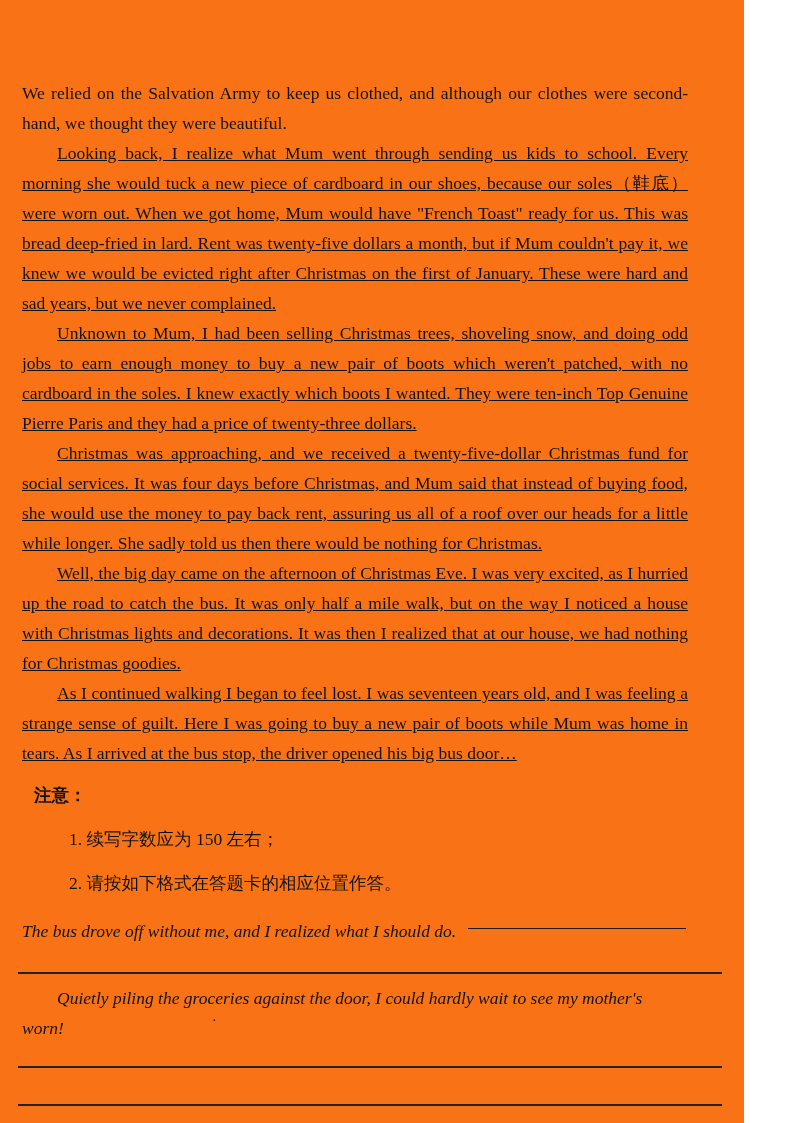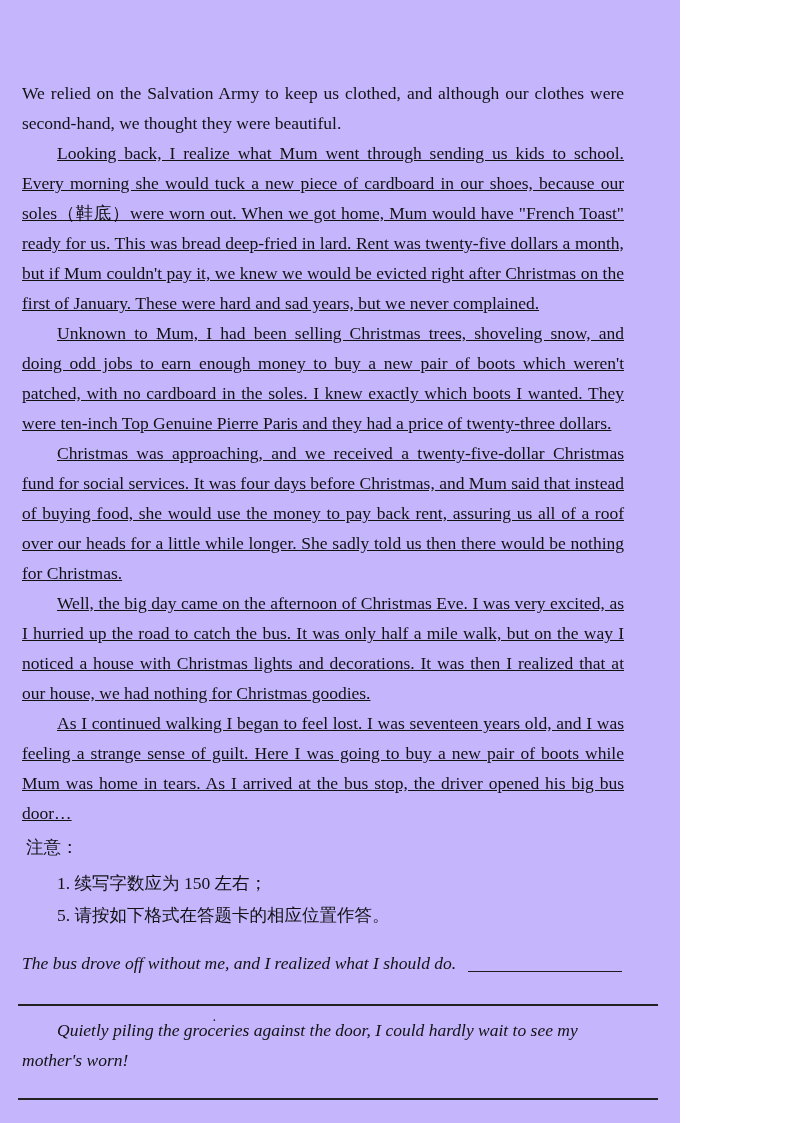--- a/index.html
+++ b/index.html
@@ -3,52 +3,52 @@
 <meta charset="utf-8">
 <title>Scanned Exam Page</title>
 <style>
   html, body {
     margin: 0;
     padding: 0;
     background: #ffffff;
   }
   .page {
     position: relative;
-    width: 680px;
+    width: 744px;
     height: 1123px;
     box-sizing: border-box;
-    background: #c4b5fd;
+    background: #f97316;
     padding: 78px 56px 0 22px;
     font-family: "Liberation Serif", "DejaVu Serif", serif;
     font-size: 17.5px;
     line-height: 30px;
     color: #121212;
     overflow: hidden;
   }
   .para {
     margin: 0;
     text-align: justify;
   }
   .para.indent {
     text-indent: 2em;
     text-decoration: underline;
   }
   .notice-label {
-    margin: 4px;
-    font-weight: normal;
+    margin: 12px;
+    font-weight: bold;
     line-height: 31px;
   }
   .notice-item {
-    margin: 0;
+    margin: 12px;
     text-indent: 2em;
     line-height: 32px;
   }
   .prompt-row {
     display: flex;
-    align-items: flex-end;
+    align-items: center;
     margin-top: 17px;
     line-height: 30px;
   }
   .prompt-text {
     font-style: italic;
     white-space: nowrap;
   }
   .fill-line {
     flex: 1;
     border-bottom: 1.6px solid #1d1d1d;
@@ -87,21 +87,21 @@
   <p class="para">We relied on the Salvation Army to keep us clothed, and although our clothes were second-hand, we thought they were beautiful.</p>
   <p class="para indent">Looking back, I realize what Mum went through sending us kids to school. Every morning she would tuck a new piece of cardboard in our shoes, because our soles（鞋底）were worn out. When we got home, Mum would have "French Toast" ready for us. This was bread deep-fried in lard. Rent was twenty-five dollars a month, but if Mum couldn't pay it, we knew we would be evicted right after Christmas on the first of January. These were hard and sad years, but we never complained.</p>
   <p class="para indent">Unknown to Mum, I had been selling Christmas trees, shoveling snow, and doing odd jobs to earn enough money to buy a new pair of boots which weren't patched, with no cardboard in the soles. I knew exactly which boots I wanted. They were ten-inch Top Genuine Pierre Paris and they had a price of twenty-three dollars.</p>
   <p class="para indent">Christmas was approaching, and we received a twenty-five-dollar Christmas fund for social services. It was four days before Christmas, and Mum said that instead of buying food, she would use the money to pay back rent, assuring us all of a roof over our heads for a little while longer. She sadly told us then there would be nothing for Christmas.</p>
   <p class="para indent">Well, the big day came on the afternoon of Christmas Eve. I was very excited, as I hurried up the road to catch the bus. It was only half a mile walk, but on the way I noticed a house with Christmas lights and decorations. It was then I realized that at our house, we had nothing for Christmas goodies.</p>
   <p class="para indent">As I continued walking I began to feel lost. I was seventeen years old, and I was feeling a strange sense of guilt. Here I was going to buy a new pair of boots while Mum was home in tears. As I arrived at the bus stop, the driver opened his big bus door…</p>
 
   <div>
     <p class="notice-label">注意：</p>
     <p class="notice-item">1. 续写字数应为 150 左右；</p>
-    <p class="notice-item">5. 请按如下格式在答题卡的相应位置作答。</p>
+    <p class="notice-item">2. 请按如下格式在答题卡的相应位置作答。</p>
   </div>
 
   <div class="prompt-row">
     <span class="prompt-text">The bus drove off without me, and I realized what I should do.</span>
     <span class="fill-line"></span>
   </div>
 
   <div class="rule rule-1"></div>
 
   <p class="prompt-2">Quietly piling the groceries against the door, I could hardly wait to see my mother's worn!</p>

